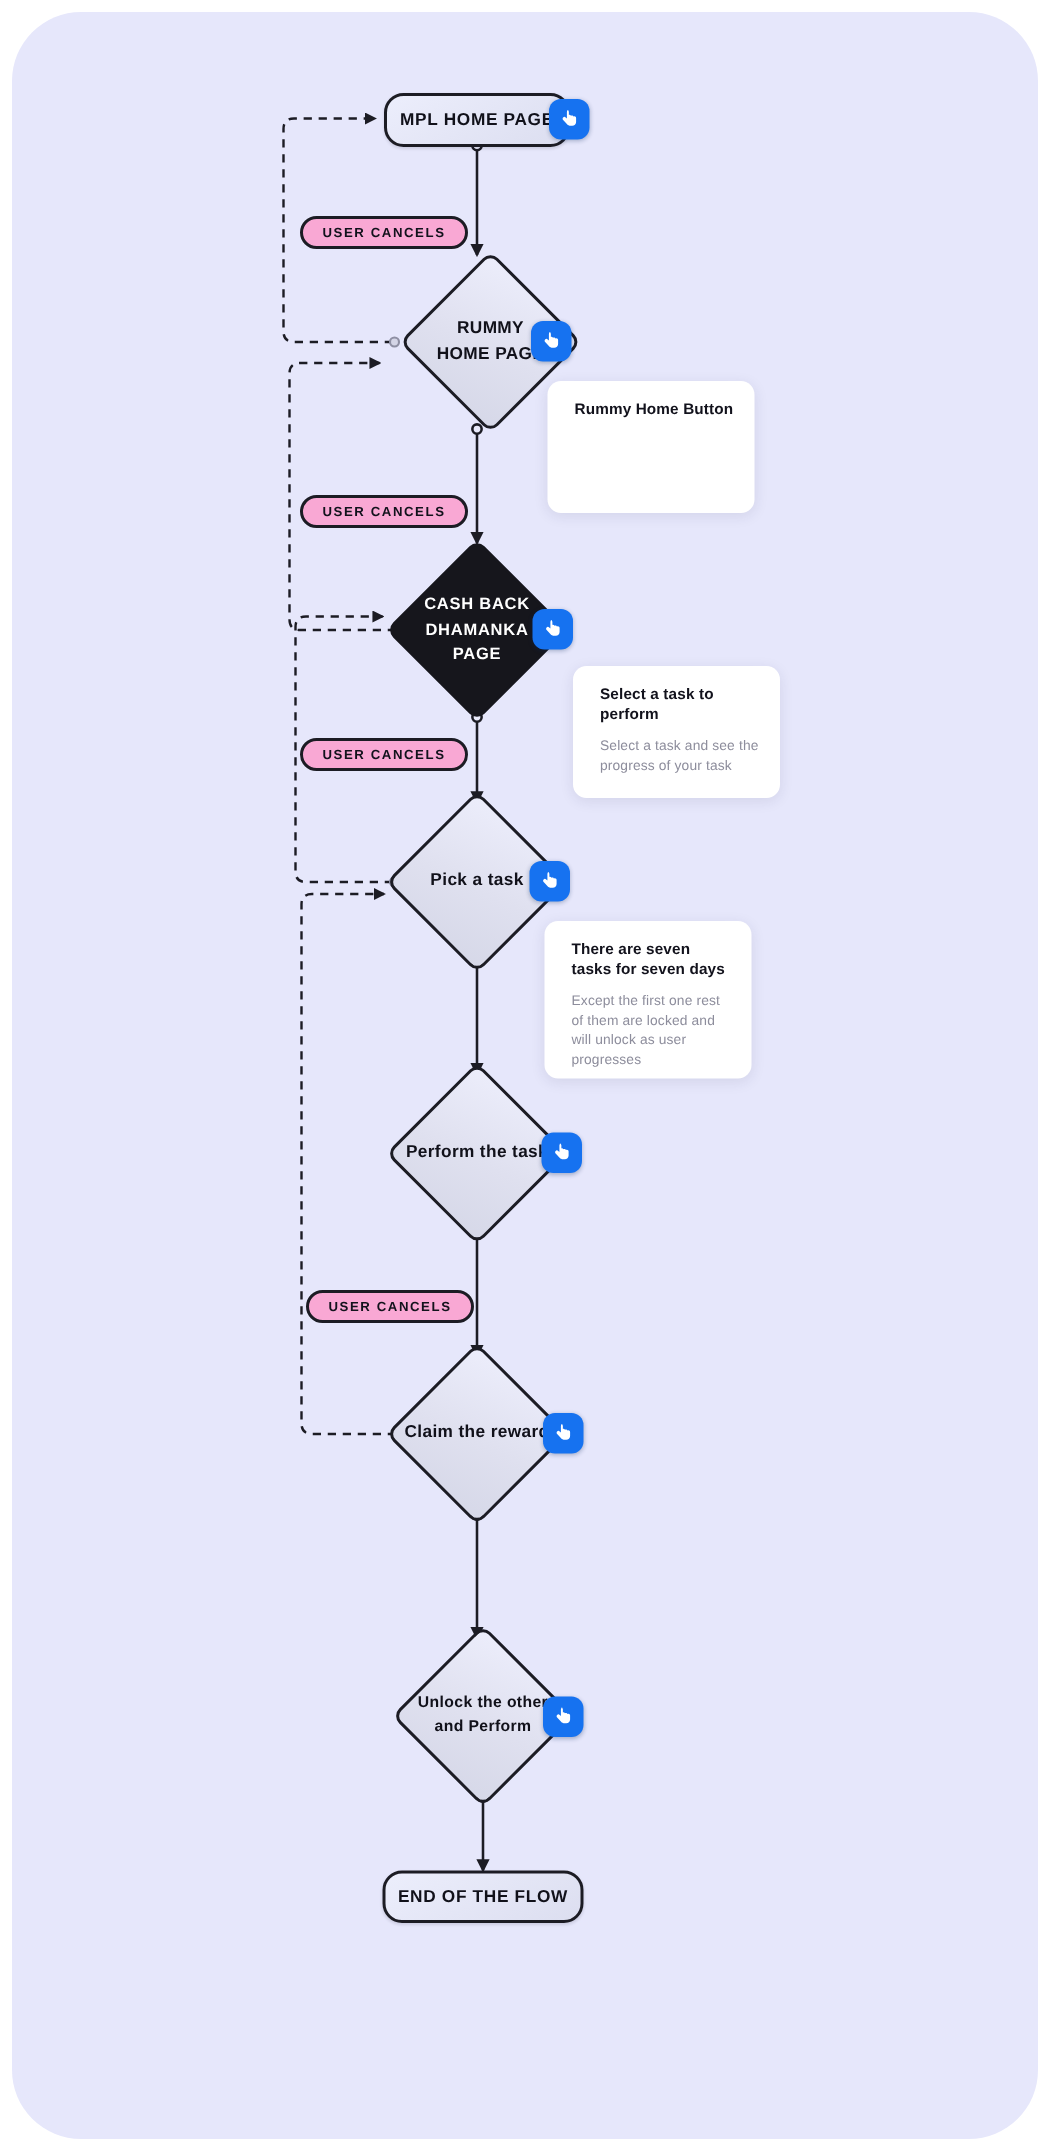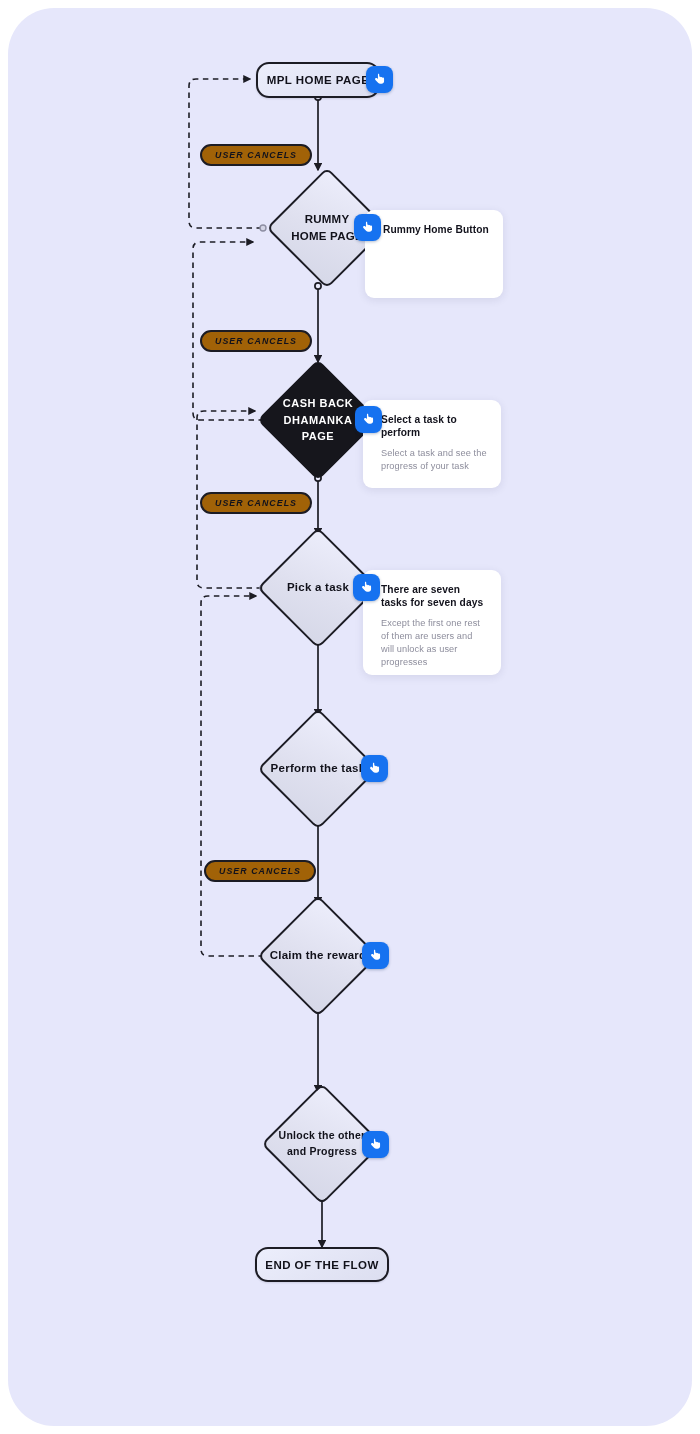--- a/index.html
+++ b/index.html
@@ -76,40 +76,40 @@
     box-shadow: 0 1px 3px rgba(10,40,90,.3);
     z-index: 6;
   }
   .tap-badge svg { width: 15px; height: 15px; display: block; }
 
   
   .cancel-pill {
     position: absolute;
     border: 2.2px solid #1c1c24;
     border-radius: 999px;
-    background: #a16207;
+    background: #f9a8d4;
     font-size: 8.8px;
     font-weight: 700;
     letter-spacing: 1.05px;
     color: #12121c;
     display: flex; align-items: center; justify-content: center;
     height: 22px;
     padding: 0 13px;
     z-index: 5;
-    font-style: italic;
   }
 
   
   .ann-card {
     position: absolute;
     background: #ffffff;
     border-radius: 9px;
     box-shadow: 0 2px 9px rgba(40,40,80,.10);
     padding: 13px 14px 14px 18px;
     z-index: 4;
+    margin-top: 44px;
   }
   .ann-title {
     font-size: 10.2px; font-weight: 700; color: #12121c;
     line-height: 1.32; letter-spacing: .1px;
     margin-bottom: 7px;
   }
   .ann-body {
     font-size: 9.2px; color: #8d8d9c; line-height: 1.42;
     letter-spacing: .1px;
   }
@@ -249,21 +249,21 @@
   <svg viewBox="0 0 24 24">
     <path fill="#ffffff" d="M11.5 2.2c-1.1 0-2 .9-2 2v7.1l-1.3-1.3c-.8-.8-2-.8-2.7 0-.8.8-.8 2 0 2.7l4.2 4.6c.9 1 2.2 1.6 3.6 1.6h1.9c2.3 0 4.1-1.8 4.1-4.1v-4.2c0-1-.8-1.8-1.8-1.8-.4 0-.7.1-1 .3-.2-.7-.9-1.2-1.6-1.2-.4 0-.8.1-1.1.4-.3-.6-.9-1-1.6-1-.2 0-.4 0-.6.1V4.2c0-1.1-.9-2-2.1-2z"></path>
   </svg>
 </div>
 
 <div class="diamond-wrap" style="left:279px; top:1101px; width:86px; height:86px;">
   <div class="diamond-shape"></div>
   <div class="diamond-label small" style="width:176px; left:-45px;">
     <span>
       <span>Unlock the other</span><br>
-      <span>and Progress</span>
+      <span>and Perform</span>
     </span>
   </div>
 </div>
 <div class="tap-badge" style="left:362px; top:1131px;">
   <svg viewBox="0 0 24 24">
     <path fill="#ffffff" d="M11.5 2.2c-1.1 0-2 .9-2 2v7.1l-1.3-1.3c-.8-.8-2-.8-2.7 0-.8.8-.8 2 0 2.7l4.2 4.6c.9 1 2.2 1.6 3.6 1.6h1.9c2.3 0 4.1-1.8 4.1-4.1v-4.2c0-1-.8-1.8-1.8-1.8-.4 0-.7.1-1 .3-.2-.7-.9-1.2-1.6-1.2-.4 0-.8.1-1.1.4-.3-.6-.9-1-1.6-1-.2 0-.4 0-.6.1V4.2c0-1.1-.9-2-2.1-2z"></path>
   </svg>
 </div>
 
 <div class="node pill" style="left:255px; top:1247px; width:134px; height:35px;">
@@ -280,21 +280,21 @@
   <span>USER CANCELS</span>
 </div>
 <div class="cancel-pill" style="left:204px; top:860px;">
   <span>USER CANCELS</span>
 </div>
 
 <div class="ann-card" style="left:365px; top:210px; width:138px; height:88px;">
   <div class="ann-title">Rummy Home Button</div>
 </div>
 
-<div class="ann-card" style="left:363px; top:400px; width:138px; height:88px;">
+<div class="ann-card" style="left:382px; top:400px; width:138px; height:88px;">
   <div class="ann-title">Select a task to perform</div>
   <div class="ann-body">Select a task and see the progress of your task</div>
 </div>
 
 <div class="ann-card" style="left:363px; top:570px; width:138px; height:105px;">
   <div class="ann-title">There are seven tasks for seven days</div>
-  <div class="ann-body">Except the first one rest of them are users and will unlock as user progresses</div>
+  <div class="ann-body">Except the first one rest of them are locked and will unlock as user progresses</div>
 </div>
 
 </body></html>

